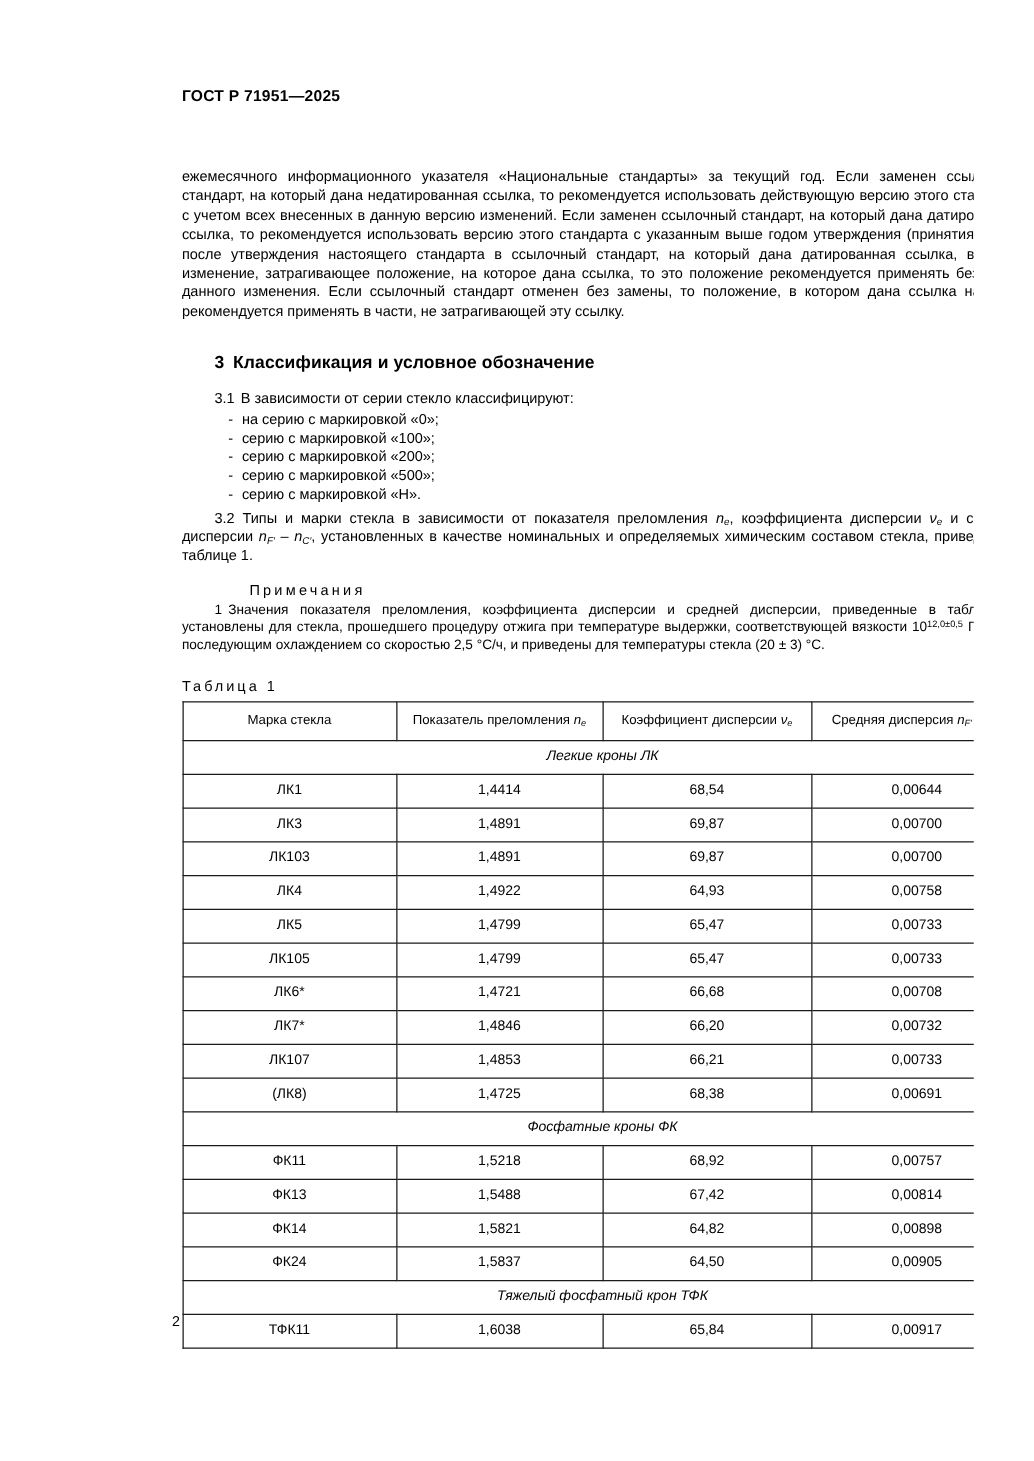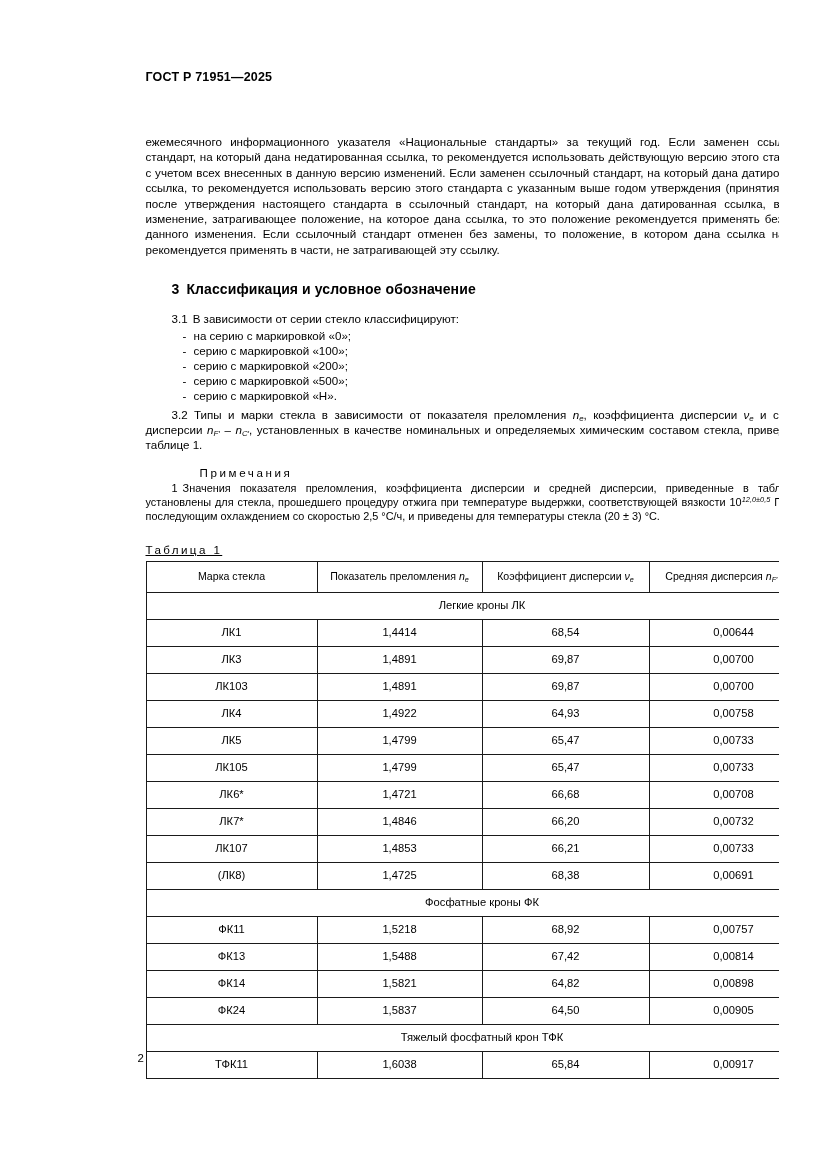--- a/index.html
+++ b/index.html
@@ -99,28 +99,27 @@
     text-align: justify;
     margin: 2px 0 0 0;
     text-indent: 26px;
   }
   .note .nnum {
     margin-right: 5px;
   }
 
   i.var { font-style: italic; }
   sub { font-size: 0.68em; line-height: 0; vertical-align: -0.28em; }
-  sup { font-size: 0.68em; line-height: 0; vertical-align: 0.5em; font-style: italic; }
+  sup { font-size: 0.68em; line-height: 0; vertical-align: 0.5em; }
 
   
   .table-caption {
     font-size: 11.6px;
     letter-spacing: 2.4px;
     margin: 19px 0 5px 0;
-    text-decoration: underline;
   }
   table.gost {
     border-collapse: collapse;
     width: 672px;
     table-layout: fixed;
     font-size: 11.2px;
     border-radius: 18px;
   }
   table.gost td, table.gost th {
     border: 1px solid #1a1a1a;
@@ -130,20 +129,21 @@
     padding: 0;
     height: 26px;
     line-height: 13px;
   }
   table.gost th {
     font-size: 10.6px;
     height: 30px;
   }
   table.gost tr.group td {
     height: 26px;
+    font-style: italic;
   }
   col.c1 { width: 171px; }
   col.c2 { width: 165px; }
   col.c3 { width: 167px; }
   col.c4 { width: 169px; }
 
   
   .page-number {
     position: absolute;
     left: 89px;

